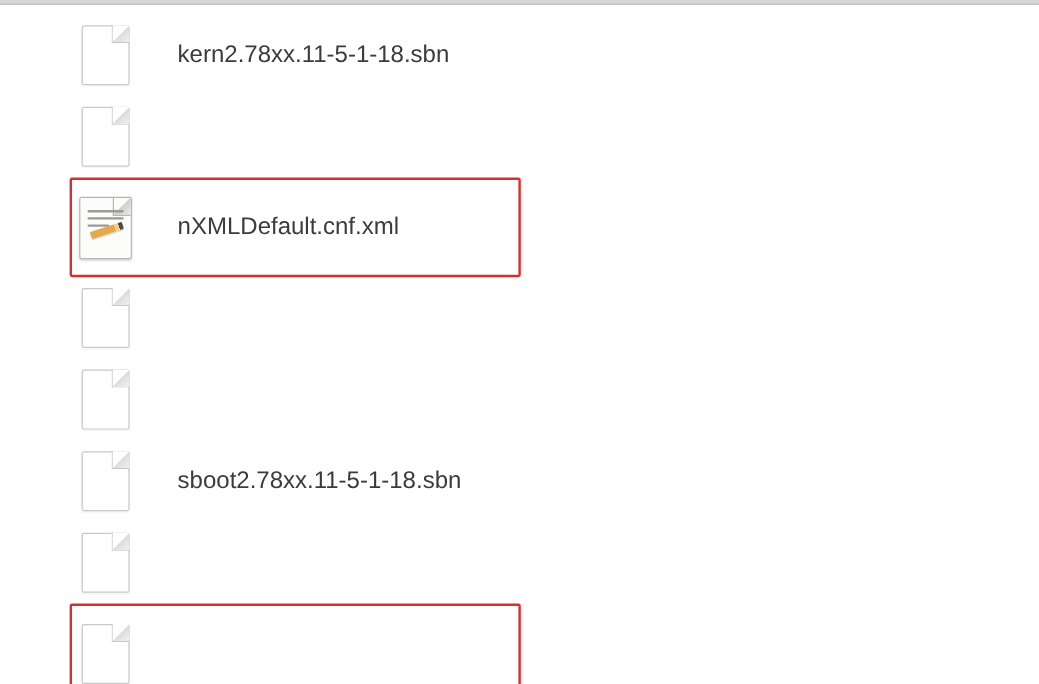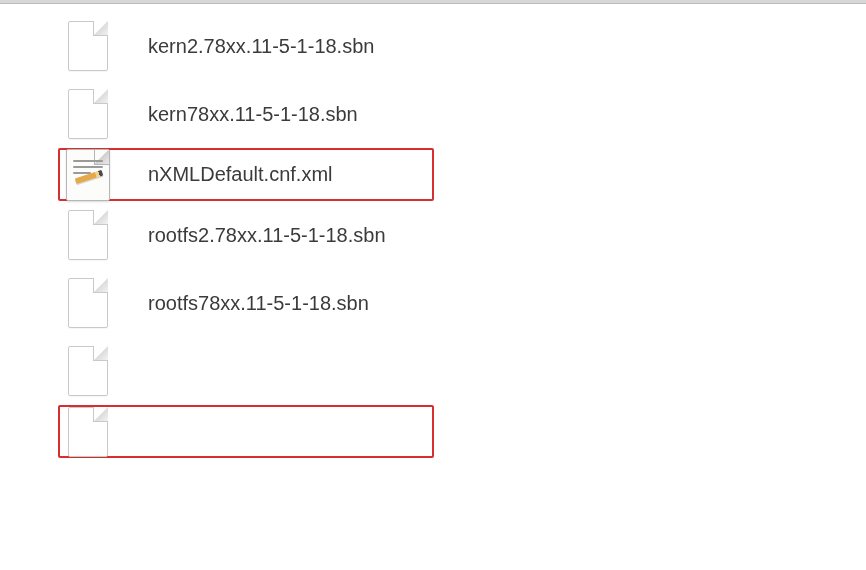--- a/index.html
+++ b/index.html
@@ -24,21 +24,21 @@
     align-items: center;
     height: 68px;
     gap: 34px;
     position: relative;
   }
   .file-row.highlighted {
     border: 2px solid #d62f2f;
     border-radius: 2px;
     padding-right: 8px;
     width: 376px;
-    height: 53px;
+    height: 83px;
   }
   .file-row.highlighted .icon-slot {
     margin-left: 2px;
   }
   .icon-slot {
     width: 52px;
     height: 52px;
     flex: 0 0 52px;
     display: flex;
     align-items: center;
@@ -131,51 +131,54 @@
     <div class="icon-slot">
         <div class="blank-doc"></div>
       </div>
     <div class="file-name">kern2.78xx.11-5-1-18.sbn</div>
   </div>
 
   <div class="file-row">
     <div class="icon-slot">
         <div class="blank-doc"></div>
       </div>
-    <div class="file-name">kern78xx.11-5-1-18.sbn</div>
   </div>
 
   <div class="file-row highlighted">
     <div class="icon-slot">
       <div class="content-doc">
         <div class="lines">
             <span></span>
             <span></span>
             <span class="short"></span>
           </div>
         <div class="pencil"></div>
       </div>
     </div>
     <div class="file-name">nXMLDefault.cnf.xml</div>
   </div>
 
   <div class="file-row">
     <div class="icon-slot">
         <div class="blank-doc"></div>
       </div>
-    <div class="file-name">rootfs2.78xx.11-5-1-18.sbn</div>
   </div>
 
   <div class="file-row">
     <div class="icon-slot">
         <div class="blank-doc"></div>
       </div>
-    <div class="file-name">rootfs78xx.11-5-1-18.sbn</div>
   </div>
 
+  <div class="file-row">
+    <div class="icon-slot">
+        <div class="blank-doc"></div>
+      </div>
+    <div class="file-name">sboot2.78xx.11-5-1-18.sbn</div>
+  </div>
 
   <div class="file-row">
     <div class="icon-slot">
         <div class="blank-doc"></div>
       </div>
   </div>
 
   <div class="file-row highlighted">
     <div class="icon-slot">
         <div class="blank-doc"></div>

